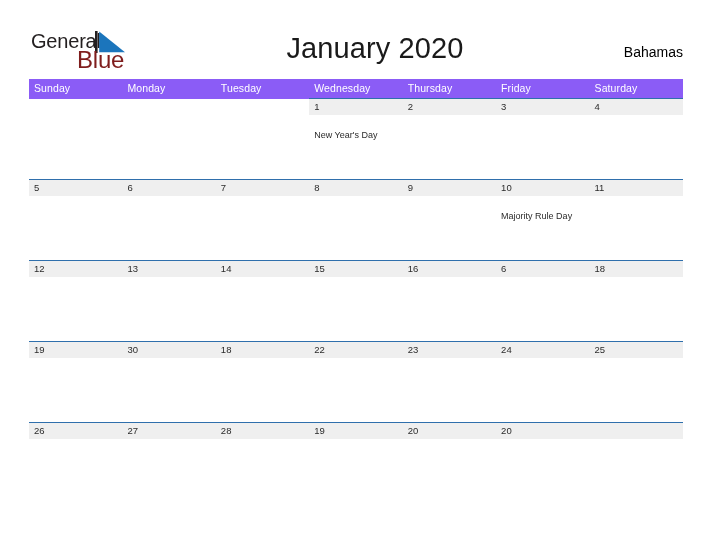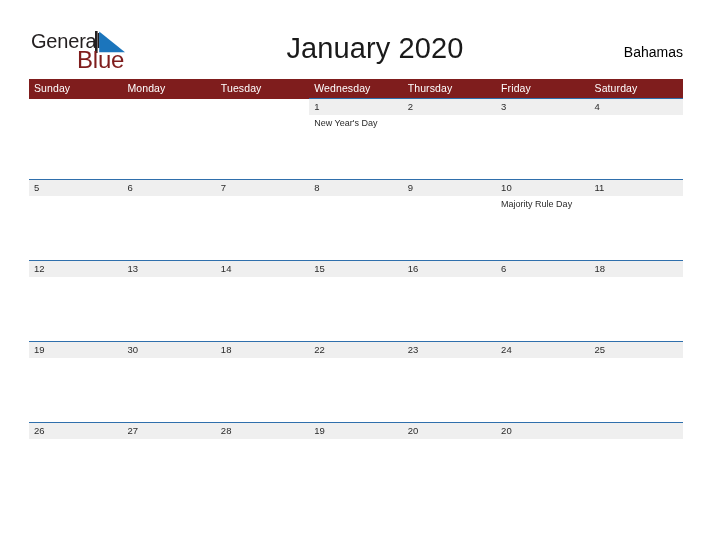--- a/index.html
+++ b/index.html
@@ -100,21 +100,21 @@
   .cal-table {
     position: absolute;
     left: 29px;
     top: 79px;
     width: 654px;
     border-collapse: collapse;
     table-layout: fixed;
   }
 
   .cal-table th {
-    background: #7f1d1d;
+    background: #8b5cf6;
     color: #ffffff;
     font-size: 10.5px;
     font-weight: normal;
     text-align: left;
     padding: 3px 0 4px 5px;
     height: 10px;
     line-height: 12px;
     letter-spacing: 0.1px;
     font-family: "Liberation Sans", sans-serif;
   }
@@ -150,20 +150,21 @@
   }
   .daybox.nofill .daynum {
     background: #ffffff;
   }
   .event {
     font-size: 9px;
     line-height: 12px;
     color: #2b2b2b;
     padding: 2px 3px 0 5px;
     font-family: "Liberation Sans", sans-serif;
+    margin-top: 12px;
   }
 </style>
 </head>
 <body>
 
 <div class="page">
 
   <div class="header">
 
     <div class="logo">

